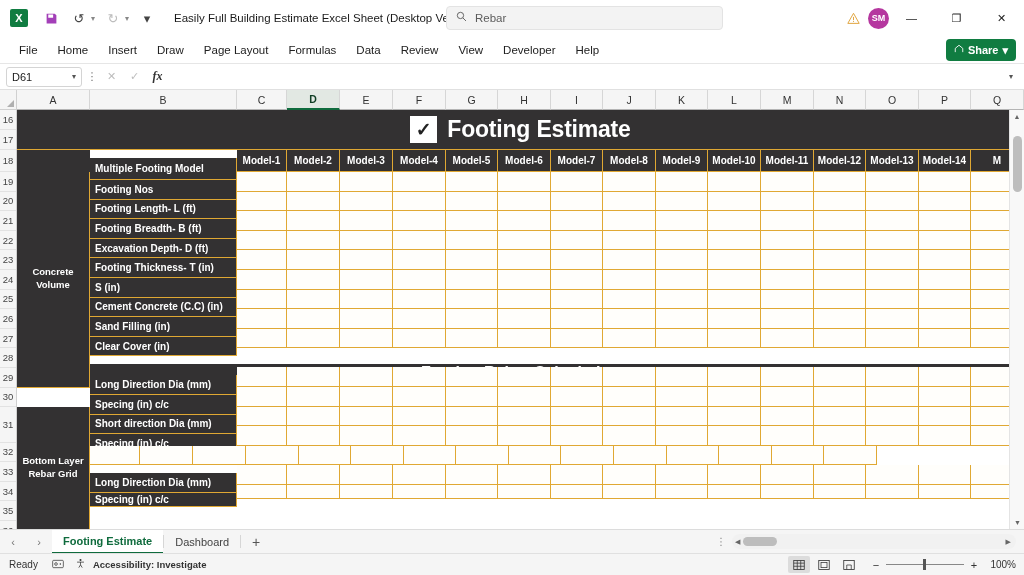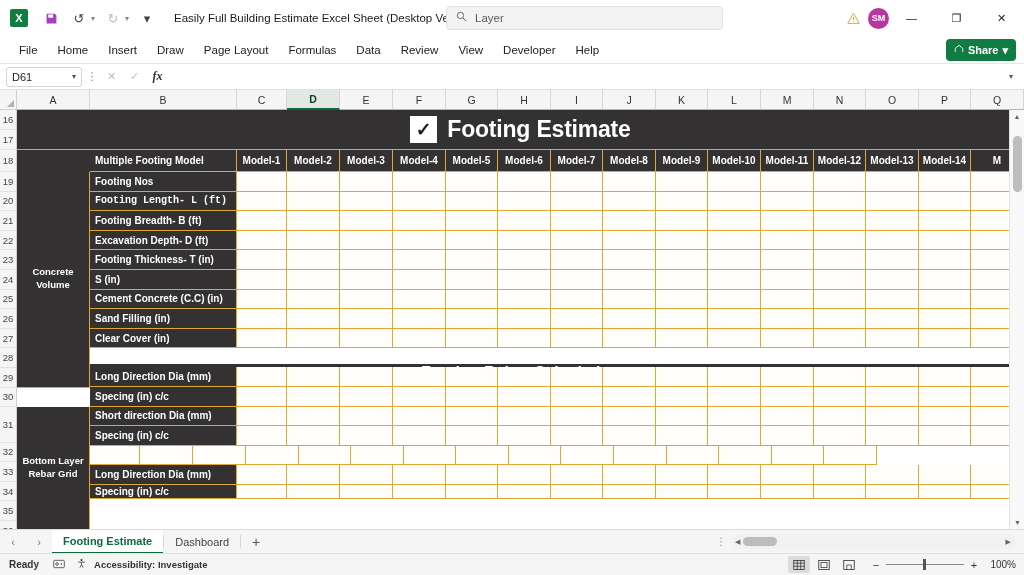--- a/index.html
+++ b/index.html
@@ -118,21 +118,21 @@
 
   
   .srow { display:flex; width:100%; }
   .cell {
     border-right:1.6px solid #E0A833; border-bottom:1.6px solid #E0A833;
     font-size:10px; display:flex; align-items:center; overflow:hidden;
     white-space:nowrap; background:#fffefb;
   }
   .cell.dark { background:#333132; color:#ffffff; font-weight:bold; }
   .cell.center { justify-content:center; }
-  .cell.labelcell { padding-left:5px; }
+  .cell.labelcell { padding-left:5px;margin-top:8px; }
   .cell.noborder { border-right:none;border-bottom:none; }
 
   .banner {
     background:#333132;color:#fff;display:flex;align-items:center;justify-content:center;
   }
   .banner-title { font-size:23px;font-weight:bold;letter-spacing:-0.2px; }
   .chk {
     width:27px;height:27px;background:#fff;margin-right:10px;display:flex;
     align-items:center;justify-content:center;color:#222;font-size:19px;font-weight:bold;
   }
@@ -167,21 +167,21 @@
   .hs-track { flex:1;height:15px;background:#f1f1f1;border-radius:8px;position:relative;display:flex;align-items:center;padding:0 3px; }
   .hs-arr { font-size:7px;color:#666; }
   .hs-thumb { width:34px;height:9px;background:#bdbdbd;border-radius:5px;margin-left:3px; }
   .hs-arr-r { position:absolute;right:5px;font-size:7px;color:#666; }
 
   
   .statusbar {
     height:22px;flex:0 0 22px;background:#f5f5f5;display:flex;align-items:center;
     border-top:1px solid #e0e0e0;font-size:10px;color:#333;position:relative;
   }
-  .sb-ready { margin-left:9px;font-weight:bold; }
+  .sb-ready { margin-left:9px; }
   .sb-icon { margin-left:14px;font-size:10px;color:#333; }
   .sb-acc { margin-left:7px;font-weight:bold;font-size:9.5px; }
   .sb-right { position:absolute;right:8px;display:flex;align-items:center;gap:3px; }
   .vbtn {
     width:22px;height:17px;display:flex;align-items:center;justify-content:center;
     font-size:11px;color:#333;border-radius:2px;
   }
   .vbtn.active { background:#dcdcdc; }
   .zoomctl { display:flex;align-items:center;gap:5px;margin-left:8px; }
   .zmark { font-size:11px;color:#333;width:10px;text-align:center; }
@@ -210,21 +210,21 @@
     </div>
     <div class="doc-title">Easily Full Building Estimate Excel Sheet (Desktop Version-25.02.00))  -  E...</div>
 
     <div class="searchbox">
       <span class="mag">
         <svg width="11" height="11" viewBox="0 0 16 16">
             <circle cx="6.5" cy="6.5" r="4.6" fill="none" stroke="#555" stroke-width="1.3"></circle>
             <line x1="10" y1="10" x2="14.5" y2="14.5" stroke="#555" stroke-width="1.3"></line>
           </svg>
       </span>
-      <span class="ph">Layer</span>
+      <span class="ph">Rebar</span>
     </div>
 
     <div class="title-right">
       <div class="warn-icon">
         <svg width="13" height="13" viewBox="0 0 16 16">
             <path d="M8 1.6 15 14H1L8 1.6z" fill="none" stroke="#e0a33d" stroke-width="1.2"></path>
             <line x1="8" y1="6" x2="8" y2="10" stroke="#e0a33d" stroke-width="1.2"></line>
             <circle cx="8" cy="11.7" r="0.7" fill="#e0a33d"></circle>
           </svg>
       </div>
@@ -363,21 +363,21 @@
               <div class="cell " style="width: 52px; flex: 0 0 52px; height: 19.6px;"></div>
               <div class="cell " style="width: 53px; flex: 0 0 53px; height: 19.6px;"></div>
               <div class="cell " style="width: 53px; flex: 0 0 53px; height: 19.6px;"></div>
               <div class="cell " style="width: 52px; flex: 0 0 52px; height: 19.6px;"></div>
               <div class="cell " style="width: 53px; flex: 0 0 53px; height: 19.6px;"></div>
               <div class="cell " style="width: 52px; flex: 0 0 52px; height: 19.6px;"></div>
               <div class="cell " style="width: 53px; flex: 0 0 53px; height: 19.6px;"></div>
             </div>
             <div class="srow" style="height: 19.6px;">
               <div class="cell dark noborder" style="width: 73px; flex: 0 0 73px; height: 19.6px; border-right: 1.6px solid rgb(224, 168, 51); visibility: hidden;"></div>
-              <div class="cell dark labelcell" style="width: 147px; flex: 0 0 147px; height: 19.6px; font-family: Liberation Mono, monospace;">Footing Length- L (ft)</div>
+              <div class="cell dark labelcell" style="width: 147px; flex: 0 0 147px; height: 19.6px;">Footing Length- L (ft)</div>
               <div class="cell " style="width: 50px; flex: 0 0 50px; height: 19.6px;"></div>
               <div class="cell " style="width: 53px; flex: 0 0 53px; height: 19.6px;"></div>
               <div class="cell " style="width: 53px; flex: 0 0 53px; height: 19.6px;"></div>
               <div class="cell " style="width: 53px; flex: 0 0 53px; height: 19.6px;"></div>
               <div class="cell " style="width: 52px; flex: 0 0 52px; height: 19.6px;"></div>
               <div class="cell " style="width: 53px; flex: 0 0 53px; height: 19.6px;"></div>
               <div class="cell " style="width: 52px; flex: 0 0 52px; height: 19.6px;"></div>
               <div class="cell " style="width: 53px; flex: 0 0 53px; height: 19.6px;"></div>
               <div class="cell " style="width: 52px; flex: 0 0 52px; height: 19.6px;"></div>
               <div class="cell " style="width: 53px; flex: 0 0 53px; height: 19.6px;"></div>

